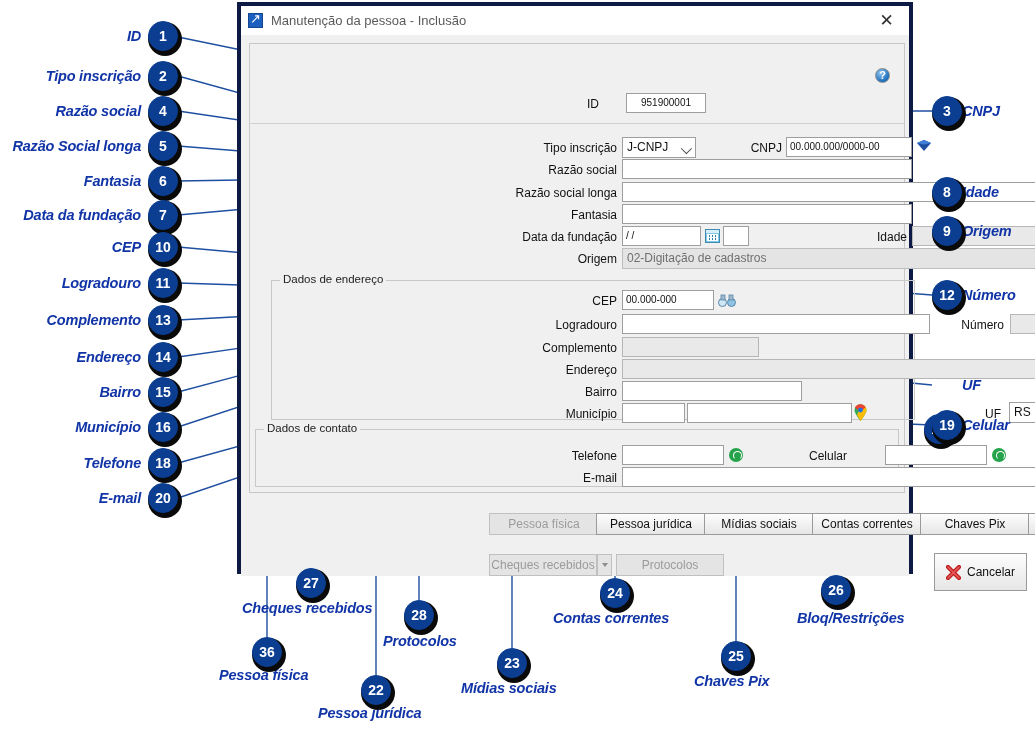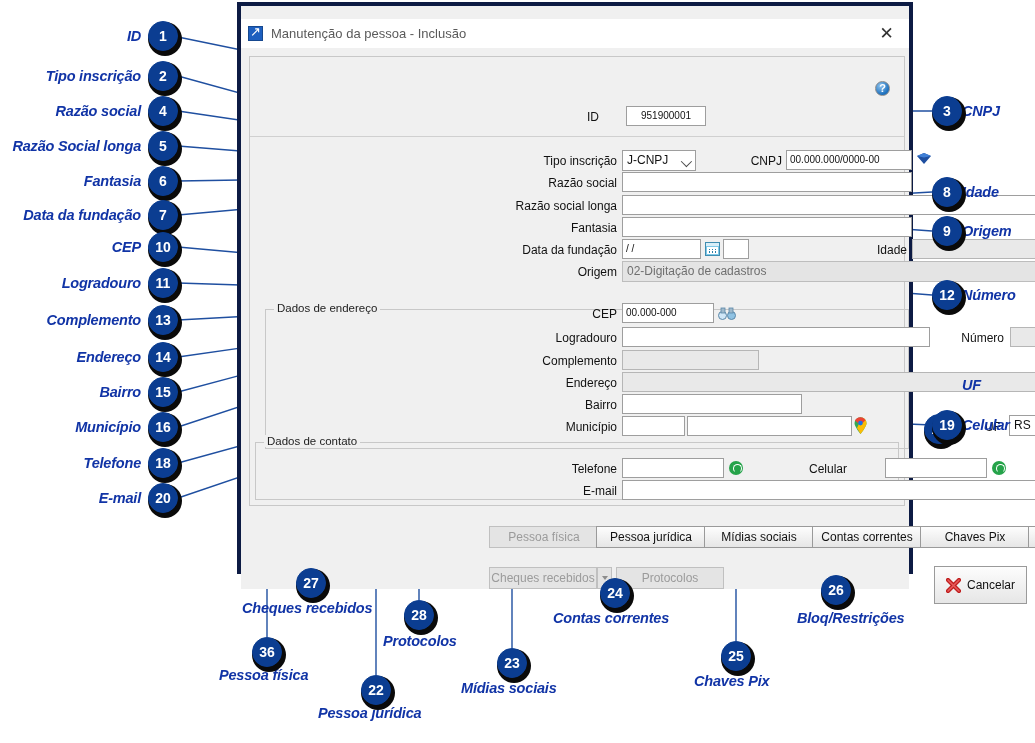--- a/index.html
+++ b/index.html
@@ -34,21 +34,21 @@
 
   
   #win {
     position:absolute; left:238px; top:3px; width:674px; height:570px;
     background:#f0f0f0; border:3px solid #0d1b44;
     z-index:2;
     box-shadow:0 0 0 1px #0d1b44;
   }
   #titlebar {
     height:29px; background:#ffffff; display:flex; align-items:center;
-    padding:0 0 0 7px; position:relative;margin-top:13px;
+    padding:0 0 0 7px; position:relative;
   }
   #title-icon {
     width:15px; height:15px; background:#1d5fbf; margin-right:8px;
     position:relative; flex:none; border:1px solid #16488f;
   }
   #title-icon::after{
     content:"↗"; position:absolute; left:1px; top:-3px;
     color:#fff; font-size:13px; line-height:15px;
   }
   #title-text { font-size:13px; color:#5a5a5a; }
@@ -186,21 +186,21 @@
     <div class="lbl" style="left:256px; top:195px; width:120px;">Data da fundação</div>
     <div class="fld" style="left:381px; top:191px; width:79px;">/ /</div>
     <div class="ic-cal" style="left:464px; top:194px;"></div>
     <div class="fld" style="left:482px; top:191px; width:26px;"></div>
     <div class="lbl" style="left:586px; top:195px; width:80px;">Idade</div>
     <div class="fld ro" style="left:671px; top:191px; width:180px;"></div>
 
     <div class="lbl" style="left:276px; top:217px; width:100px;">Origem</div>
     <div class="sel ro" style="left:381px; top:213px; width:470px;">02-Digitação de cadastros</div>
 
-    <div class="fieldset" style="left:24px; top:245px; width:644px; height:140px;margin-top:16px;">
+    <div class="fieldset" style="left:30px; top:245px; width:644px; height:140px;">
       <span class="fs-legend">Dados de endereço</span>
     </div>
 
     <div class="lbl" style="left:296px; top:259px; width:80px;">CEP</div>
     <div class="fld" style="left:381px; top:255px; width:92px;">00.000-000</div>
     <svg class="ic-binoc" style="left:477px; top:259px;" viewBox="0 0 18 13">
       <circle cx="4.5" cy="8.5" r="4" fill="#cfe6f7" stroke="#5b87a8" stroke-width="1"></circle>
       <circle cx="13.5" cy="8.5" r="4" fill="#8fc2e3" stroke="#5b87a8" stroke-width="1"></circle>
       <rect x="3" y="1" width="4" height="5" fill="#9fb9cc" stroke="#5b87a8" stroke-width=".8"></rect>
       <rect x="11" y="1" width="4" height="5" fill="#9fb9cc" stroke="#5b87a8" stroke-width=".8"></rect>

